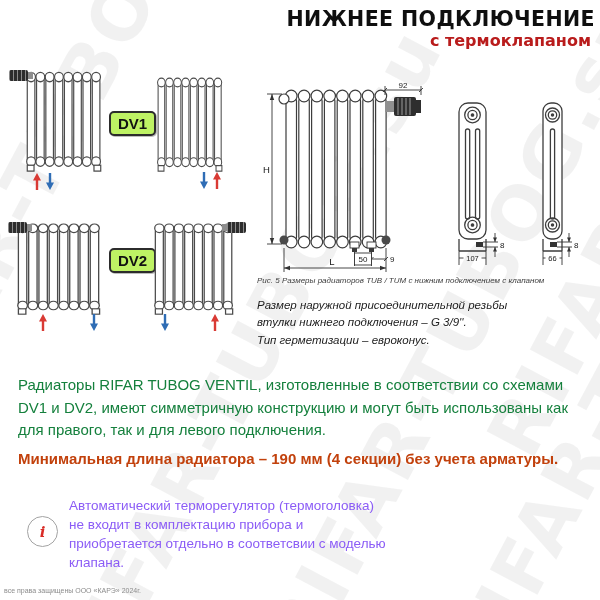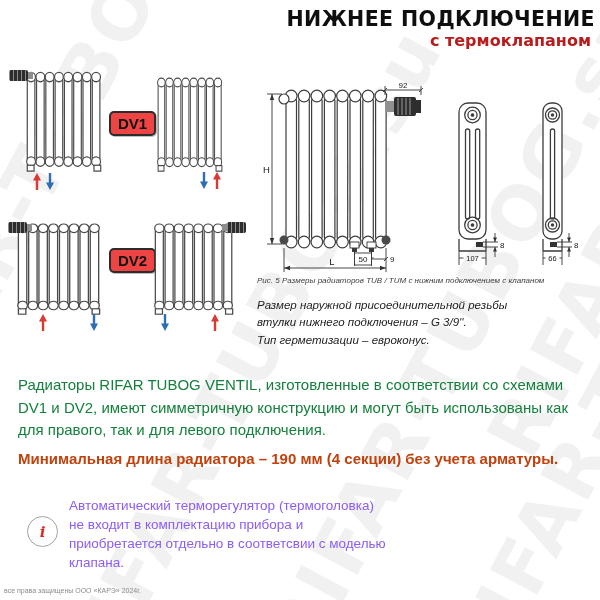--- a/index.html
+++ b/index.html
@@ -10,21 +10,21 @@
   .wm{position:absolute;font-family:"DejaVu Sans",sans-serif;font-weight:bold;font-size:74px;
       color:#9b9b9b;opacity:0.13;white-space:nowrap;transform:rotate(-62deg);
       transform-origin:left top;pointer-events:none;z-index:0;letter-spacing:4px;}
   .layer{position:absolute;inset:0;z-index:1;}
   
   .title1{position:absolute;right:5px;top:7px;font-family:"DejaVu Sans",sans-serif;
           font-weight:bold;font-size:20.5px;letter-spacing:.4px;color:#0f0f0f;}
   .title2{position:absolute;right:9px;top:31px;font-family:"DejaVu Sans",sans-serif;
           font-weight:bold;font-size:16px;color:#b91c1c;}
   
-  .dv-label{position:absolute;border:2px solid #2c2c2c;border-radius:5px;background:#ef4444;
+  .dv-label{position:absolute;border:2px solid #2c2c2c;border-radius:5px;background:#bef264;
             font-weight:bold;font-size:15px;padding:2px 7px;color:#111;box-shadow:1px 1px 0 #bdbdbd;}
   
   .rad{position:absolute;}
   .valve{position:absolute;height:11px;background:#2d2d2d;border-radius:2px;z-index:2;
          background-image:repeating-linear-gradient(90deg,rgba(255,255,255,.45) 0 1px,transparent 1px 4px);}
   .valve.vl{width:19px;}
   .valve.vl::after{content:"";position:absolute;right:-5px;top:2px;width:5px;height:7px;background:#8d8d8d;}
   .valve.vr{width:19px;}
   .valve.vr::after{content:"";position:absolute;left:-5px;top:2px;width:5px;height:7px;background:#8d8d8d;}
   .arr{position:absolute;}

